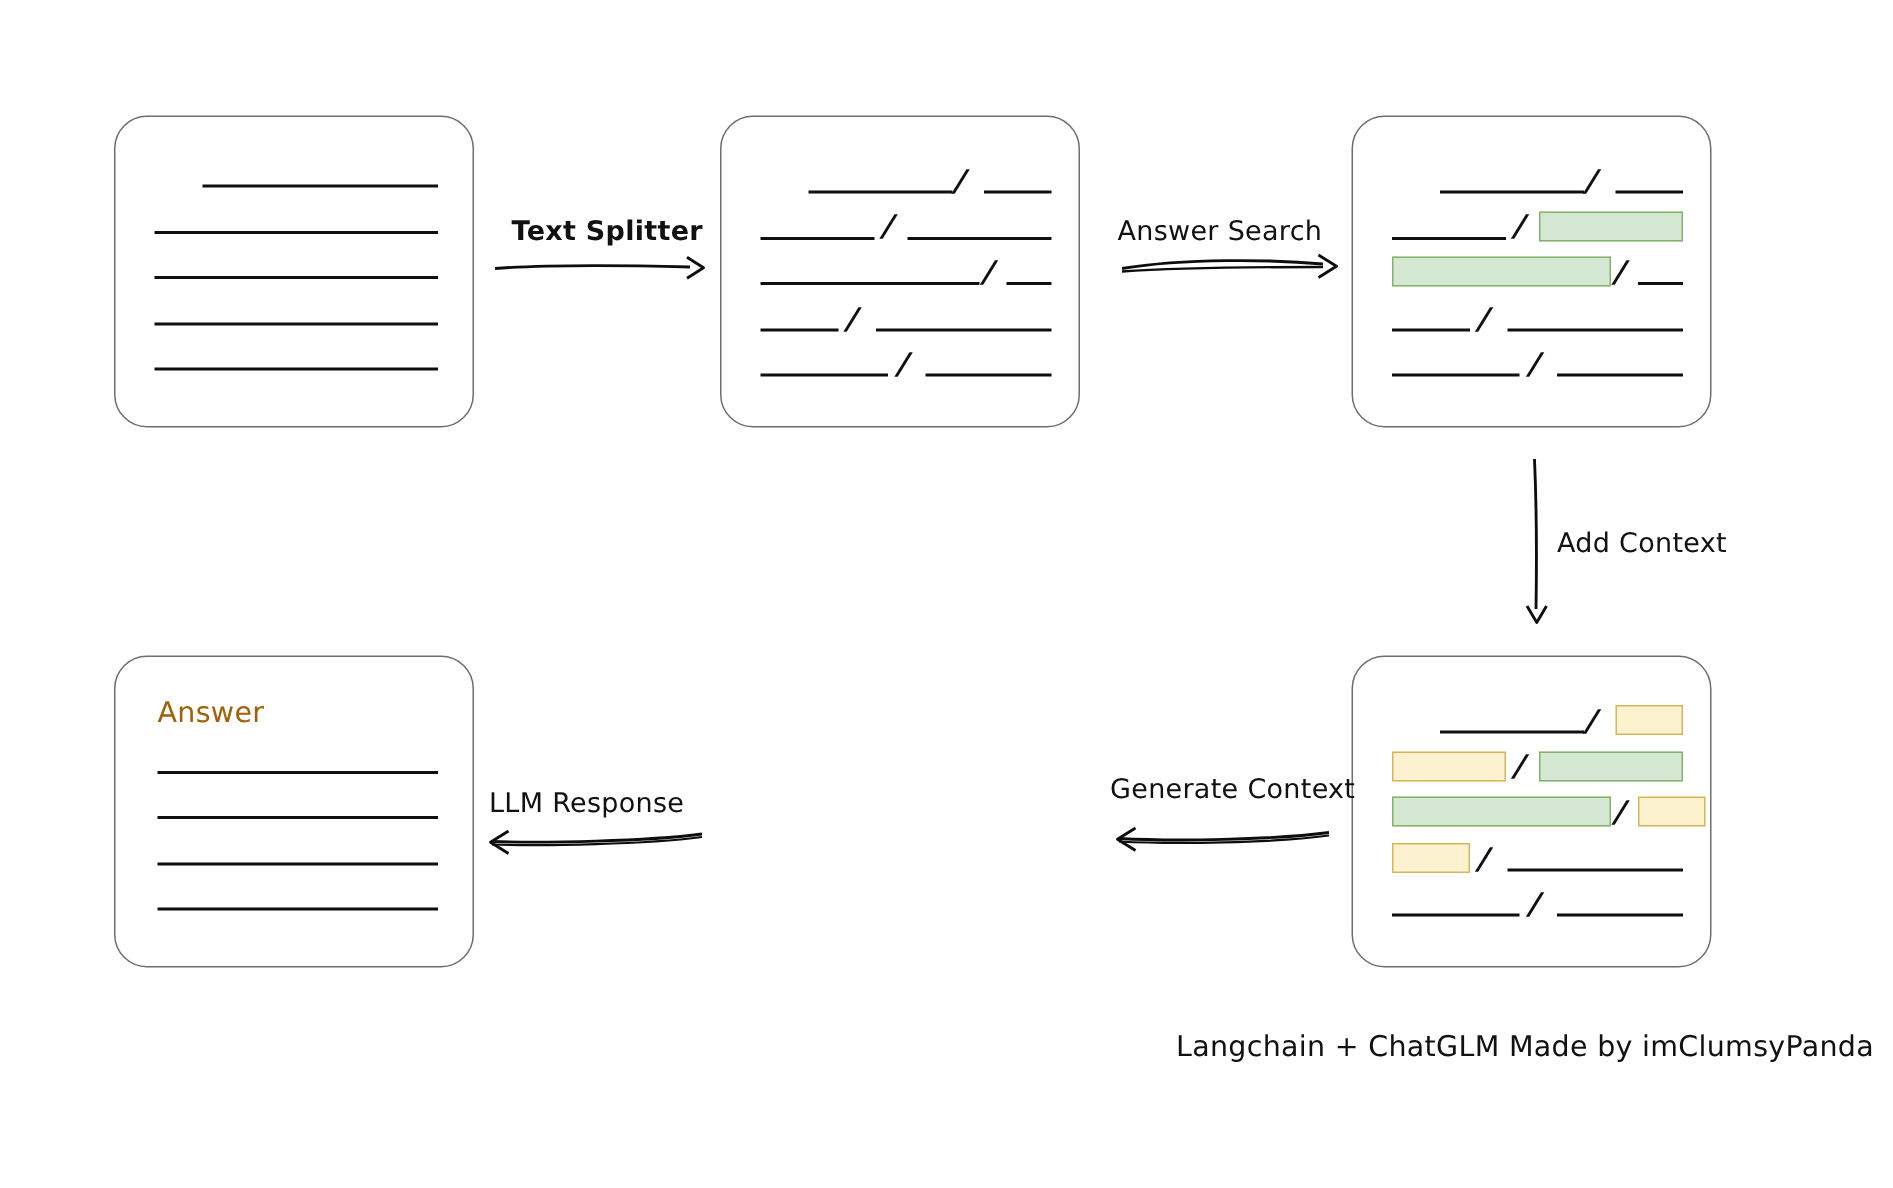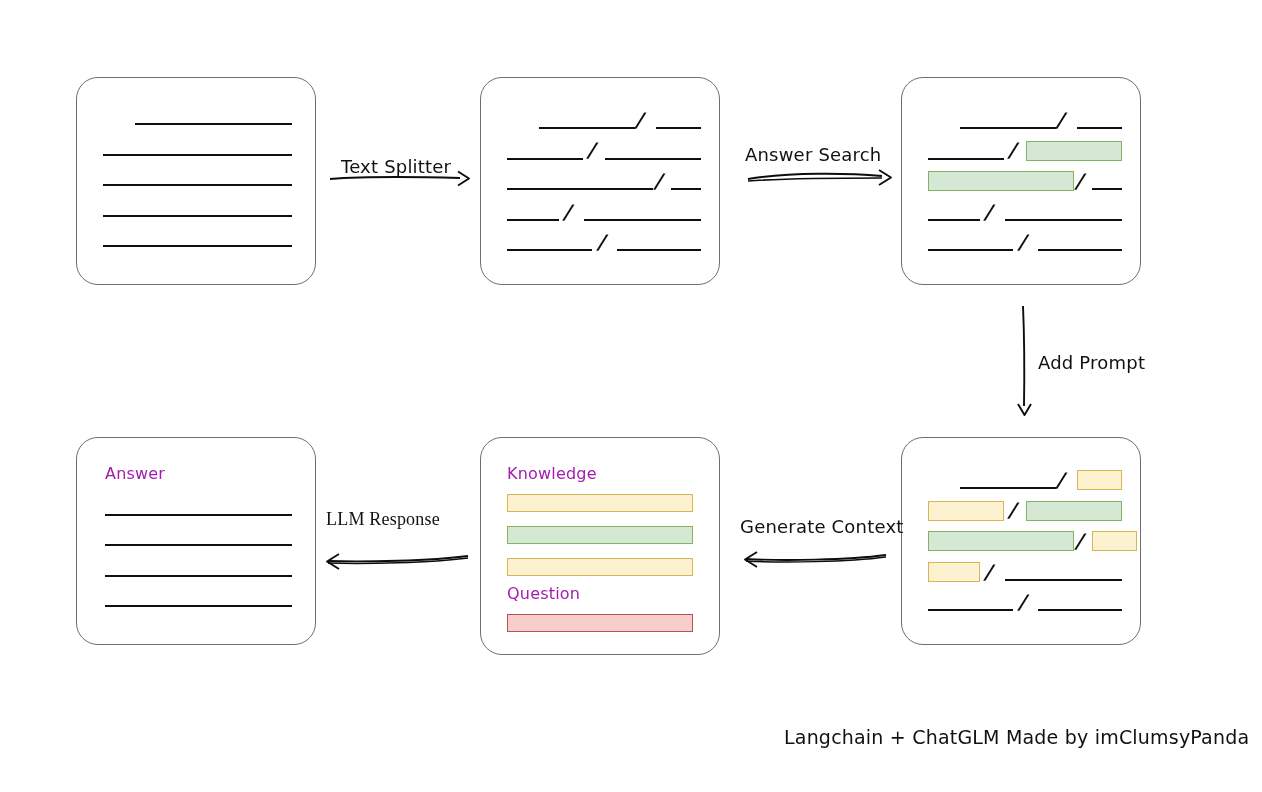--- a/index.html
+++ b/index.html
@@ -51,40 +51,39 @@
   
   .chunk {
     position: absolute;
     box-sizing: border-box;
     border-width: 1.6px;
     border-style: solid;
   }
   
   .box-title {
     position: absolute;
-    font-size: 16px;
-    color: #a21caf;
+    font-size: 19px;
+    color: #a16207;
     letter-spacing: .2px;
     white-space: nowrap;
   }
   
   .edge-label {
     position: absolute;
     font-size: 18px;
     color: #111111;
     white-space: nowrap;
     letter-spacing: .2px;
   }
   .caption {
     position: absolute;
     font-size: 19px;
     color: #111111;
     white-space: nowrap;
     letter-spacing: .2px;
-    margin-top: 39px;
   }
   svg.edge {
     position: absolute;
     overflow: visible;
     pointer-events: none;
   }
   .edge path, .edge line {
     fill: none;
     stroke: #0d0d0d;
   }
@@ -97,21 +96,21 @@
   <div class="node" style="left:76px; top:77px; width:240px; height:208px;">
     <div class="node-inner">
       <div class="rule" style="left:58px; top:45px; width:157px;"></div>
       <div class="rule" style="left:26px; top:76px; width:189px;"></div>
       <div class="rule" style="left:26px; top:106px; width:189px;"></div>
       <div class="rule" style="left:26px; top:137px; width:189px;"></div>
       <div class="rule" style="left:26px; top:167px; width:189px;"></div>
     </div>
   </div>
 
-  <div class="edge-label" style="left:341px; top:156px;">Text Splitter</div>
+  <div class="edge-label" style="left:341px; top:144px;font-weight:bold;">Text Splitter</div>
   <svg class="edge" style="left:330px; top:168px;" width="140" height="22" viewBox="0 0 140 22">
     <path d="M0,11 C40,8 92,9 130,10" stroke-width="1.9"></path>
     <path d="M128,3.5 L139,10.5 L128,17.5" stroke-width="1.9" stroke-linejoin="round"></path>
   </svg>
 
   <div class="node" style="left:480px; top:77px; width:240px; height:208px;">
     <div class="node-inner">
 
       <div class="rule" style="left:58px; top:49px; width:96px;"></div>
       <div class="slash" style="left:156px; top:32px;">/</div>
@@ -161,21 +160,21 @@
       <div class="rule" style="left:26px; top:141px; width:52px;"></div>
       <div class="slash" style="left:84px; top:124px;">/</div>
       <div class="rule" style="left:103px; top:141px; width:117px;"></div>
 
       <div class="rule" style="left:26px; top:171px; width:85px;"></div>
       <div class="slash" style="left:118px; top:154px;">/</div>
       <div class="rule" style="left:136px; top:171px; width:84px;"></div>
     </div>
   </div>
 
-  <div class="edge-label" style="left:1038px; top:352px;">Add Prompt</div>
+  <div class="edge-label" style="left:1038px; top:352px;">Add Context</div>
   <svg class="edge" style="left:1014px; top:306px;" width="24" height="110" viewBox="0 0 24 110">
     <path d="M9,0 C10.5,35 10.5,70 10,100" stroke-width="1.9"></path>
     <path d="M4,98 L10.5,109 L17,98" stroke-width="1.9" stroke-linejoin="round"></path>
   </svg>
 
   <div class="node" style="left:901px; top:437px; width:240px; height:208px;">
     <div class="node-inner">
 
       <div class="rule" style="left:58px; top:49px; width:96px;"></div>
       <div class="slash" style="left:156px; top:32px;">/</div>
@@ -199,32 +198,22 @@
     </div>
   </div>
 
   <div class="edge-label" style="left:740px; top:516px;">Generate Context</div>
   <svg class="edge" style="left:738px; top:548px;" width="150" height="22" viewBox="0 0 150 22">
     <path d="M148,7 C110,12 45,13 8,11" stroke-width="1.9"></path>
     <path d="M148,9 C110,14 45,15 8,13" stroke-width="1.5"></path>
     <path d="M19,4 L7,11.5 L19,19" stroke-width="1.9" stroke-linejoin="round"></path>
   </svg>
 
-  <div class="node" style="left:480px; top:437px; width:240px; height:218px;">
-    <div class="node-inner">
-      <div class="box-title" style="left:26px; top:26px;">Knowledge</div>
-      <div class="chunk" style="left:26px; top:56px; width:186px; height:18px; background:#fdf2cf; border-color:#d6b656;"></div>
-      <div class="chunk" style="left:26px; top:88px; width:186px; height:18px; background:#d5e8d4; border-color:#82b366;"></div>
-      <div class="chunk" style="left:26px; top:120px; width:186px; height:18px; background:#fdf2cf; border-color:#d6b656;"></div>
-      <div class="box-title" style="left:26px; top:146px;">Question</div>
-      <div class="chunk" style="left:26px; top:176px; width:186px; height:18px; background:#f8cecc; border-color:#b85450;"></div>
-    </div>
-  </div>
-
-  <div class="edge-label" style="left:326px; top:509px;font-family:Liberation Serif, serif;">LLM Response</div>
+
+  <div class="edge-label" style="left:326px; top:525px;">LLM Response</div>
   <svg class="edge" style="left:318px; top:550px;" width="152" height="22" viewBox="0 0 152 22">
     <path d="M150,6 C112,11 46,12 10,11" stroke-width="1.9"></path>
     <path d="M150,8 C112,13 46,14 10,13" stroke-width="1.5"></path>
     <path d="M21,4 L9,11.5 L21,19" stroke-width="1.9" stroke-linejoin="round"></path>
   </svg>
 
   <div class="node" style="left:76px; top:437px; width:240px; height:208px;">
     <div class="node-inner">
       <div class="box-title" style="left:28px; top:26px;">Answer</div>
       <div class="rule" style="left:28px; top:76px; width:187px;"></div>

